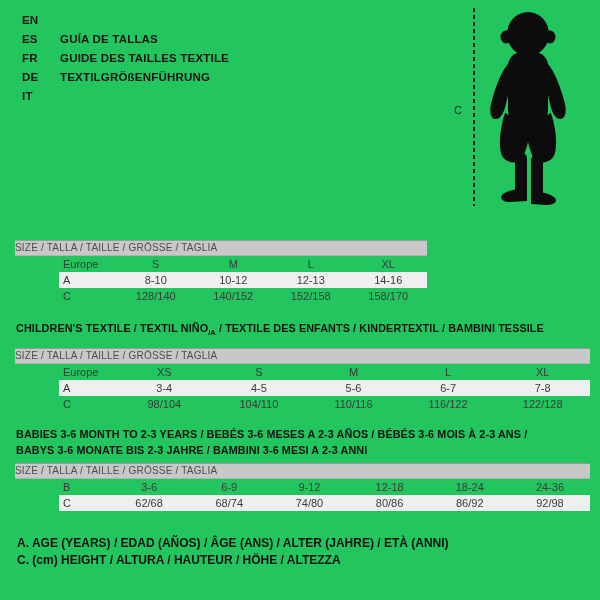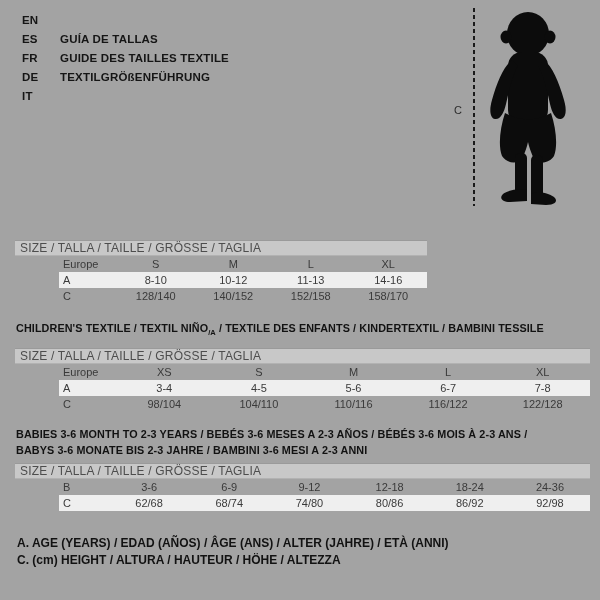--- a/index.html
+++ b/index.html
@@ -1,37 +1,37 @@
 <!DOCTYPE html>
 <html><head>
 <meta charset="utf-8">
 <style>
   html,body{margin:0;padding:0;background:#fff;}
-  #page{position:relative;width:600px;height:600px;background:#a3a3a3;overflow:hidden;
+  #page{position:relative;width:600px;height:600px;background:#22c55e;overflow:hidden;
         font-family:"Liberation Sans", sans-serif;}
 
   
   .langs{position:absolute;top:11px;left:22px;}
   .lang-row{display:flex;font-weight:bold;font-size:11.5px;line-height:19px;color:#151515;letter-spacing:.2px;}
   .lang-code{width:38px;}
 
   
   .dash-line{position:absolute;left:473px;top:8px;width:2px;height:198px;
              background:repeating-linear-gradient(to bottom,#1a1a1a 0 4px,transparent 4px 7px);}
   .measure-c{position:absolute;left:454px;top:104px;font-size:11px;color:#2c2c2c;}
   .toddler{position:absolute;left:478px;top:8px;}
 
   
   .tbl-title{position:absolute;left:16px;font-weight:bold;font-size:10.8px;color:#121212;line-height:16px;letter-spacing:.1px;}
   .tbl-title sub{font-size:7.5px;}
 
   
   .tbl{position:absolute;left:15px;}
   .bar{box-sizing:border-box;height:16px;background:#c8c8c8;border-top:1px solid #9a9a9a;border-bottom:1px solid #b2b2b2;
-       font-size:12px;color:#4d4d4d;line-height:14px;padding-left:5px;letter-spacing:.2px;}
+       font-size:10px;color:#4d4d4d;line-height:14px;letter-spacing:.2px;}
   .row{display:flex;height:16px;align-items:center;font-size:11px;color:#3a3a3a;margin-left:44px;}
   .row.shade{background:#efefef;}
   .row .lbl{padding-left:4px;}
   .row .val{flex:1;text-align:center;}
   .w1 .lbl{width:54px;} 
   .w3 .lbl{width:46px;} 
 
   
   .footnotes{position:absolute;left:17px;top:535px;font-weight:bold;font-size:12px;line-height:17px;color:#121212;}
 </style>
@@ -85,21 +85,21 @@
       <span class="lbl">Europe</span>
       <span class="val">S</span>
       <span class="val">M</span>
       <span class="val">L</span>
       <span class="val">XL</span>
     </div>
     <div class="row shade">
       <span class="lbl">A</span>
       <span class="val">8-10</span>
       <span class="val">10-12</span>
-      <span class="val">11-13</span>
+      <span class="val">12-13</span>
       <span class="val">14-16</span>
     </div>
     <div class="row">
       <span class="lbl">C</span>
       <span class="val">128/140</span>
       <span class="val">140/152</span>
       <span class="val">152/158</span>
       <span class="val">158/170</span>
     </div>
   </div>

